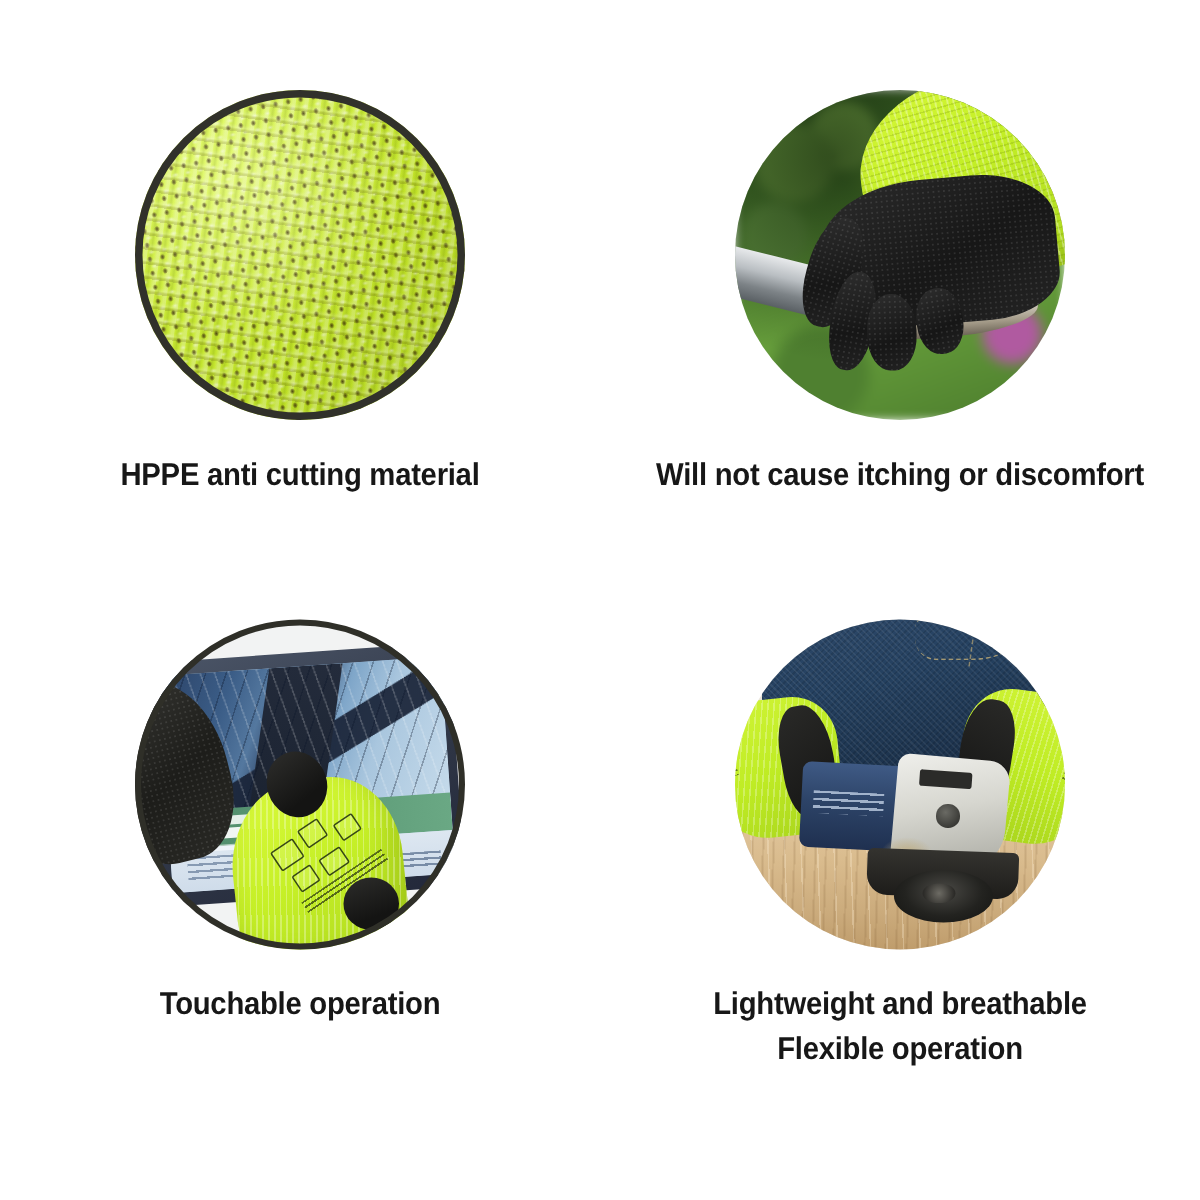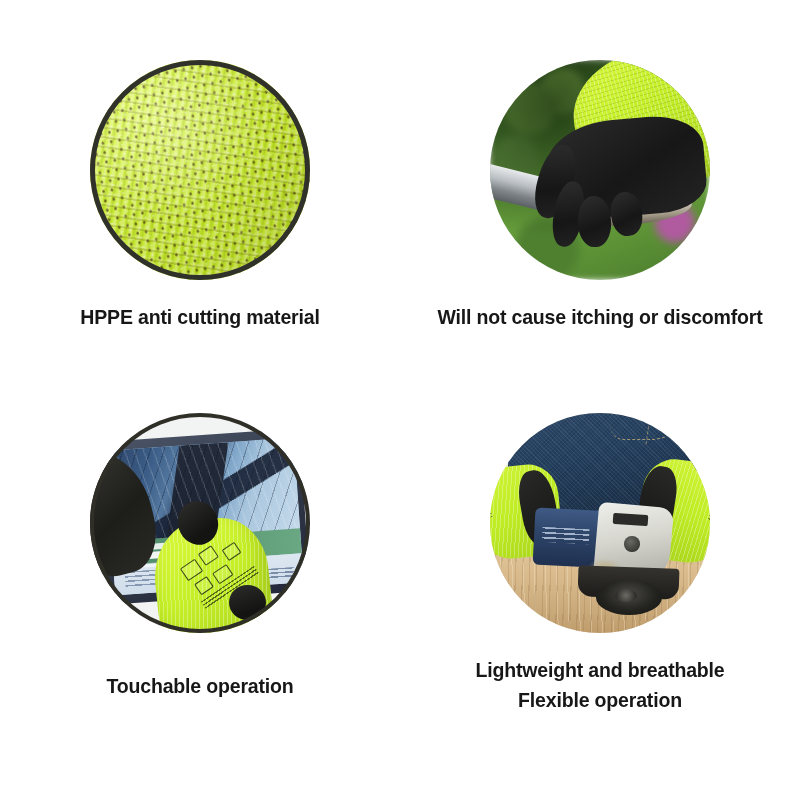--- a/index.html
+++ b/index.html
@@ -23,21 +23,21 @@
   
   .cell {
     position: absolute;
     width: 400px;
     display: flex;
     flex-direction: column;
     align-items: center;
   }
   .cell-tl { left: 0;   top: 60px;  }
   .cell-tr { left: 400px; top: 60px; }
-  .cell-bl { left: 0;   top: 413px; gap: 16px; }
+  .cell-bl { left: 0;   top: 413px; }
   .cell-br { left: 400px; top: 413px; }
 
   .photo-wrap {
     position: relative;
     width: 220px;
     height: 220px;
   }
 
   .circle {
     position: absolute;

